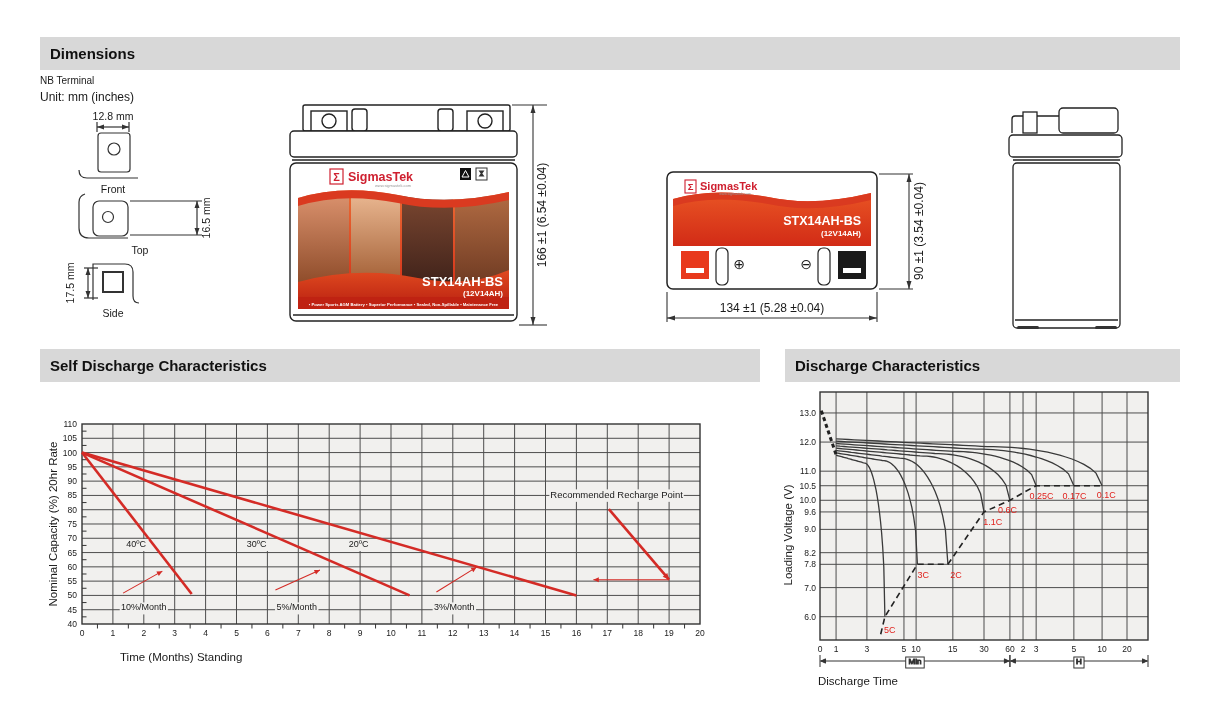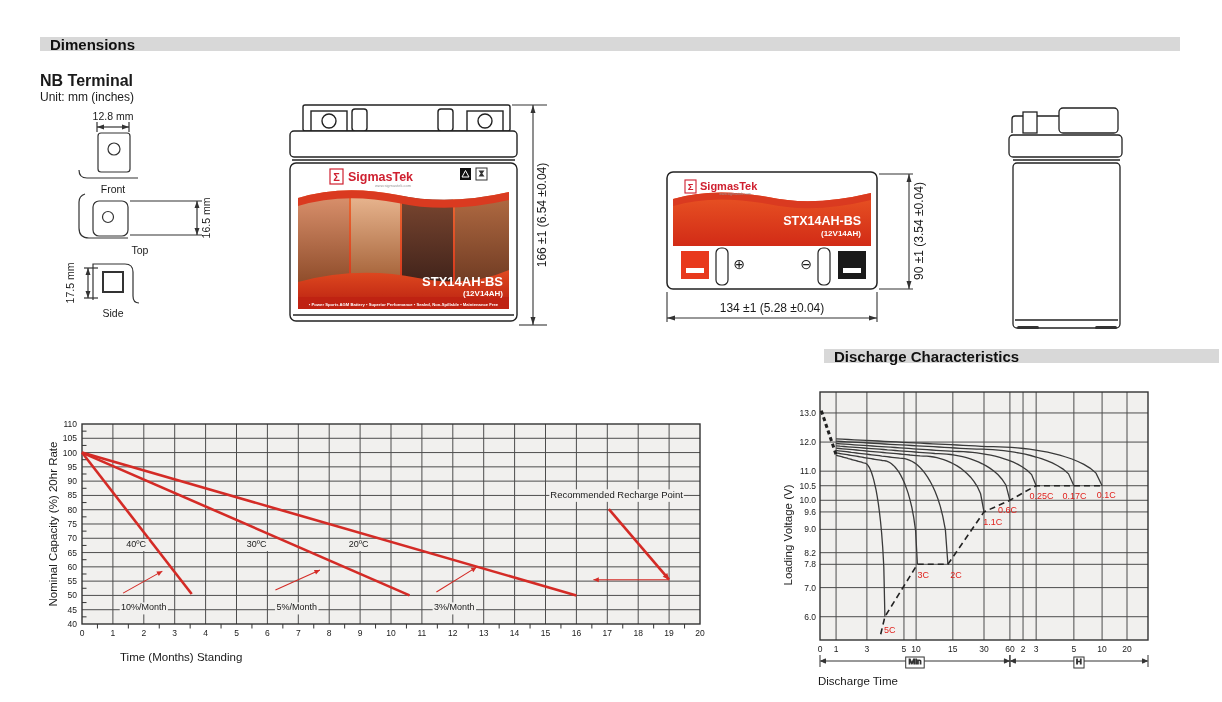--- a/index.html
+++ b/index.html
@@ -1,34 +1,37 @@
 <!DOCTYPE html>
 <html><head>
 <meta charset="utf-8">
 <style>
   html,body{margin:0;padding:0;background:#fff;}
   .page{position:relative;width:1222px;height:702px;background:#ffffff;
         font-family:"Liberation Sans",sans-serif;color:#1a1a1a;overflow:hidden;}
-  .section-bar{position:absolute;background:#d8d8d8;height:14px;display:flex;align-items:center;
+  .section-bar{position:absolute;background:#d8d8d8;height:33px;display:flex;align-items:center;
         padding-left:10px;box-sizing:border-box;font-weight:bold;font-size:15px;color:#111;}
   .nb-block{position:absolute;left:40px;top:72px;line-height:17px;}
-  .nb-title{font-weight:bold;font-size:16px;}
+  .nb-title{font-weight:normal;font-size:10px;}
   .nb-unit{font-size:12px;}
   svg{position:absolute;overflow:visible;}
   svg text{font-family:"Liberation Sans",sans-serif;}
 </style>
 </head>
 <body>
 
 <div class="page">
 
   <div class="section-bar" style="left:40px;top:37px;width:1140px;">
     <span>Dimensions</span>
   </div>
-  <div class="section-bar" style="left:785px;top:349px;width:395px;margin-left:39px;">
+  <div class="section-bar" style="left:40px;top:349px;width:720px;">
+    <span>Self Discharge Characteristics</span>
+  </div>
+  <div class="section-bar" style="left:785px;top:349px;width:395px;">
     <span>Discharge Characteristics</span>
   </div>
 
   <div class="nb-block">
     <div class="nb-title">NB Terminal</div>
     <div class="nb-unit">Unit: mm (inches)</div>
   </div>
 
   <svg style="left:40px;top:106px;width:235px;height:215px;" viewBox="0 0 235 215">
     <g stroke="#333" fill="none" stroke-width="1.2">

